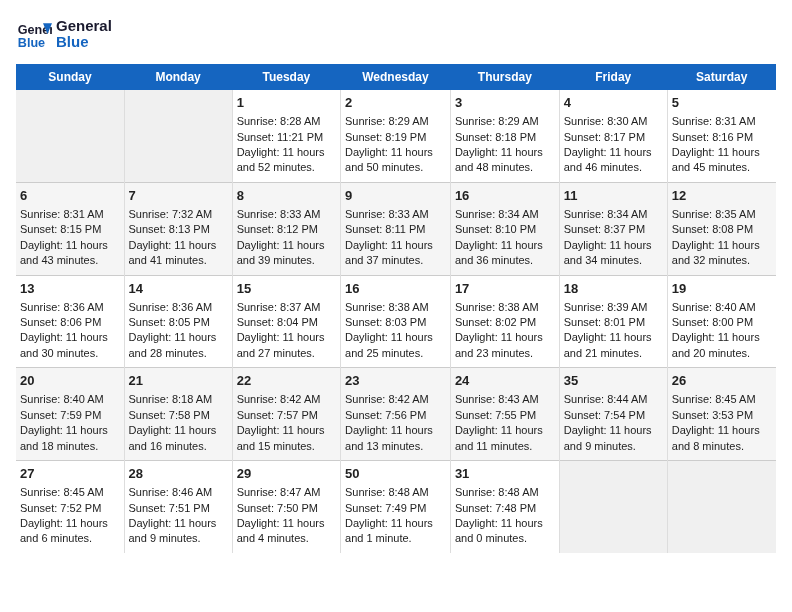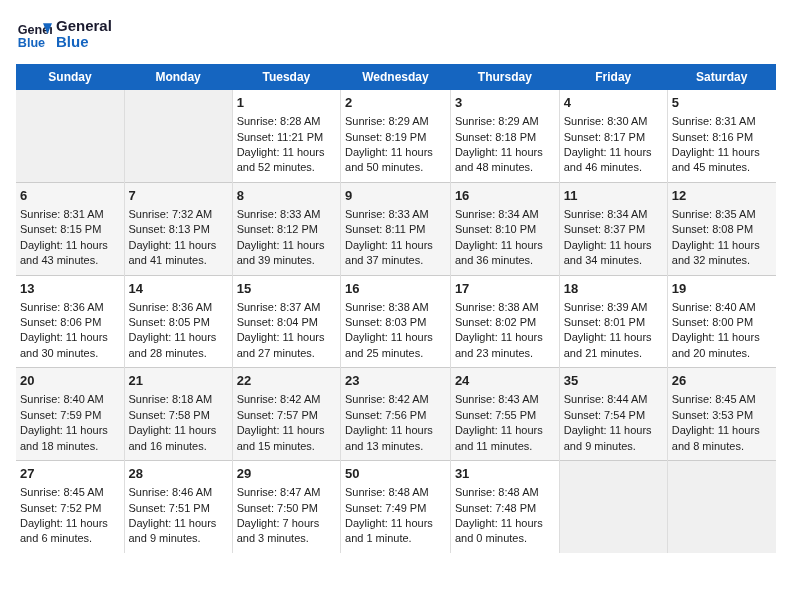--- a/index.html
+++ b/index.html
@@ -297,21 +297,21 @@
         <td>
           <span class="day-num">28</span>
           <div>Sunrise: 8:46 AM</div>
           <div>Sunset: 7:51 PM</div>
           <div>Daylight: 11 hours and 9 minutes.</div>
         </td>
         <td>
           <span class="day-num">29</span>
           <div>Sunrise: 8:47 AM</div>
           <div>Sunset: 7:50 PM</div>
-          <div>Daylight: 7 hours and 3 minutes.</div>
+          <div>Daylight: 11 hours and 4 minutes.</div>
         </td>
         <td>
           <span class="day-num">50</span>
           <div>Sunrise: 8:48 AM</div>
           <div>Sunset: 7:49 PM</div>
           <div>Daylight: 11 hours and 1 minute.</div>
         </td>
         <td>
           <span class="day-num">31</span>
           <div>Sunrise: 8:48 AM</div>

